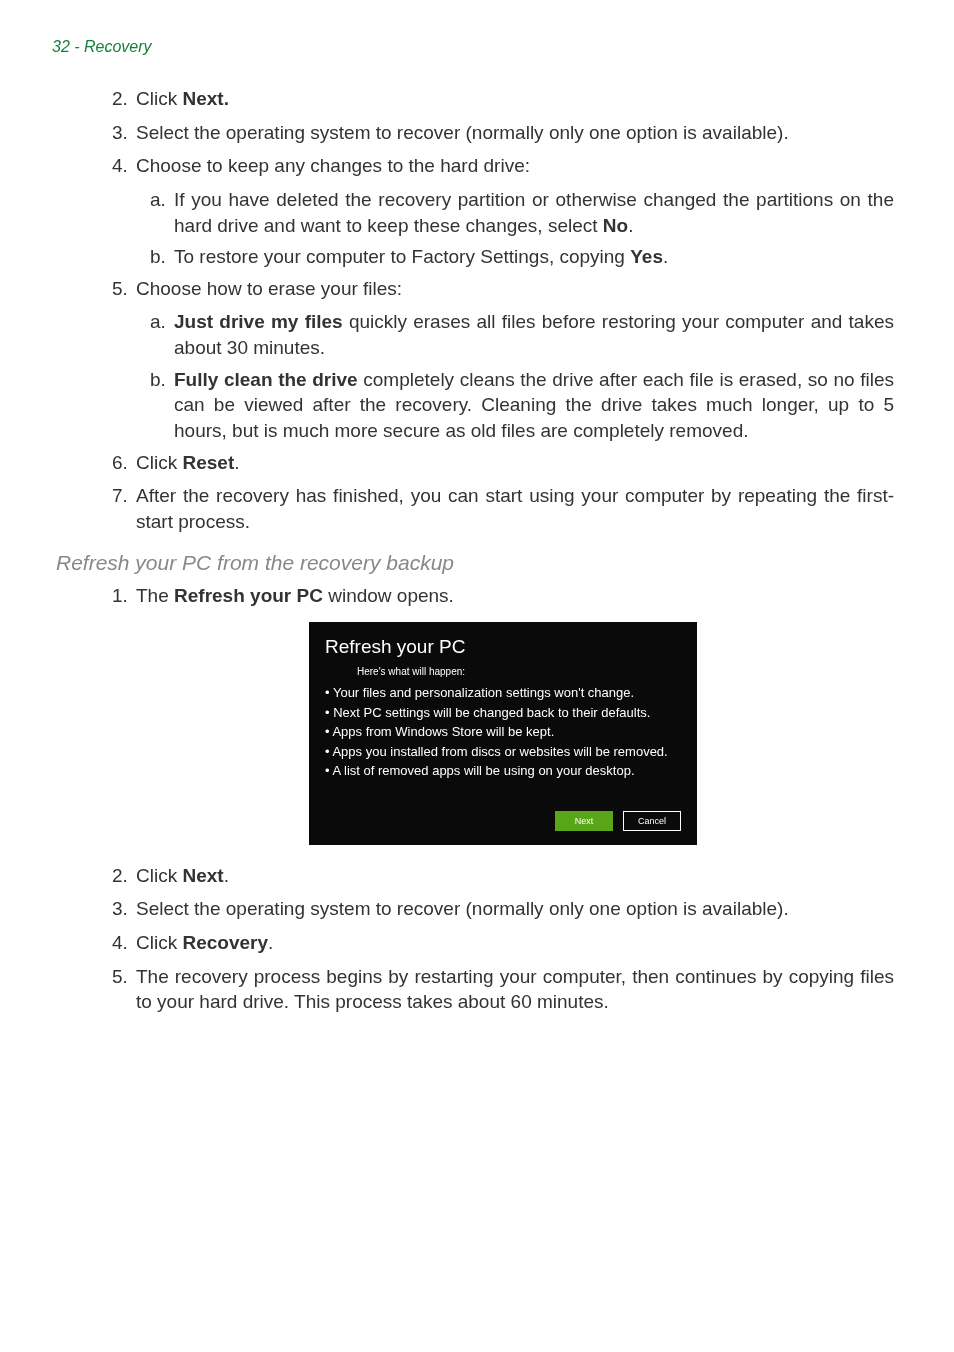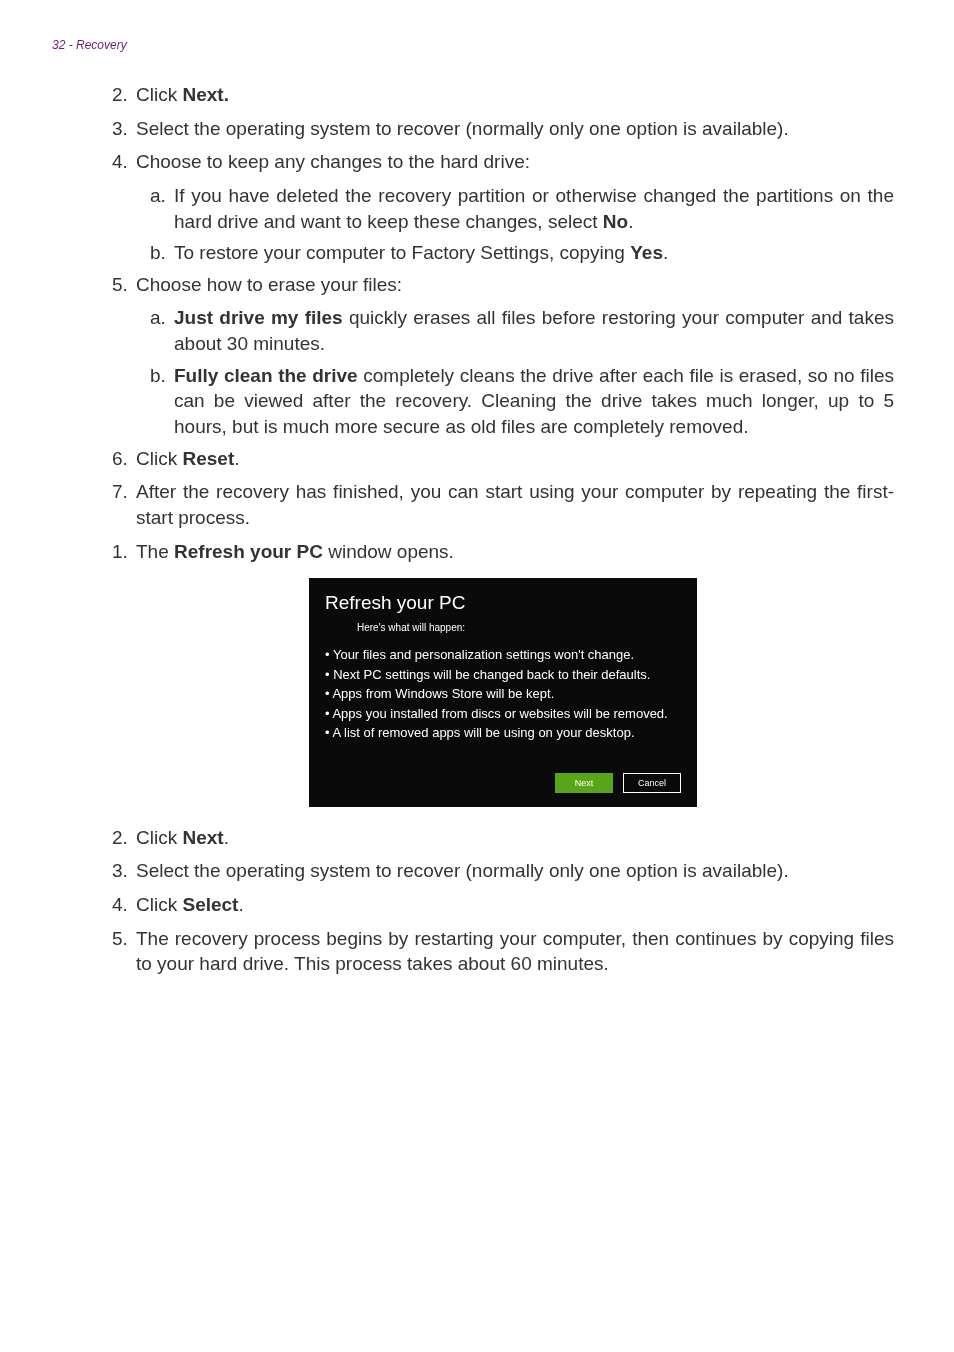--- a/index.html
+++ b/index.html
@@ -1,30 +1,30 @@
 <!DOCTYPE html>
 <html><head>
   <meta charset="utf-8">
   <style>
     * { margin: 0; padding: 0; box-sizing: border-box; }
     body { font-family: Arial, Helvetica, sans-serif; width: 954px; min-height: 1352px; background: white; color: #333; }
-    .page-header { font-size: 12px; font-style: italic; color: #701a75; padding: 38px 0 0 52px; }
+    .page-header { font-size: 16px; font-style: italic; color: #15803d; padding: 38px 0 0 52px; }
     .content { padding: 30px 60px 40px 112px; }
     .ol-item { font-size: 19px; line-height: 1.35; margin-bottom: 8px; display: flex; }
     .ol-num { min-width: 24px; }
     .ol-text { flex: 1; text-align: justify; }
     .sub-ol { margin-left: 38px; margin-top: 6px; margin-bottom: 6px; }
     .sub-item { font-size: 19px; line-height: 1.35; margin-bottom: 6px; display: flex; }
     .sub-num { min-width: 24px; }
     .sub-text { flex: 1; text-align: justify; }
     .section-title { font-size: 21px; font-style: italic; color: #888; margin: 16px 0 8px -56px; }
     .fig-wrap { display: flex; justify-content: center; margin: 14px 0 18px; }
     .dialog { width: 388px; background: #0a0a0a; color: #fff; padding: 14px 16px 14px 16px; font-family: "Segoe UI", sans-serif; }
     .dialog-title { font-size: 19px; font-weight: 300; margin-bottom: 8px; }
-    .dialog-sub { font-size: 10px; margin-bottom: 12px; padding-left: 32px; }
+    .dialog-sub { font-size: 10px; margin-bottom: 6px; padding-left: 32px; }
     .dialog-list { font-size: 13px; line-height: 1.5; margin-bottom: 30px; }
     .dialog-btns { display: flex; justify-content: flex-end; gap: 10px; }
     .dialog-btn { width: 58px; height: 20px; border: 1px solid #fff; display: flex; align-items: center; justify-content: center; font-size: 9px; }
     .dialog-btn.primary { background: #58a618; border-color: #58a618; }
   </style>
 </head>
 <body>
 
 <div class="page-header">32 - Recovery</div>
 
@@ -72,20 +72,21 @@
 
   <div class="ol-item">
     <span class="ol-num">6.</span>
     <span class="ol-text"><span>Click </span><b>Reset</b><span>.</span></span>
   </div>
   <div class="ol-item">
     <span class="ol-num">7.</span>
     <span class="ol-text"><span>After the recovery has finished, you can start using your computer by repeating the first-start process.</span></span>
   </div>
 
+  <div class="section-title">Refresh your PC from the recovery backup</div>
 
   <div class="ol-item">
     <span class="ol-num">1.</span>
     <span class="ol-text"><span>The </span><b>Refresh your PC</b><span> window opens.</span></span>
   </div>
 
   <div class="fig-wrap">
     <div class="dialog">
       <div class="dialog-title">Refresh your PC</div>
       <div class="dialog-sub">Here's what will happen:</div>
@@ -106,20 +107,20 @@
   <div class="ol-item">
     <span class="ol-num">2.</span>
     <span class="ol-text"><span>Click </span><b>Next</b><span>.</span></span>
   </div>
   <div class="ol-item">
     <span class="ol-num">3.</span>
     <span class="ol-text"><span>Select the operating system to recover (normally only one option is available).</span></span>
   </div>
   <div class="ol-item">
     <span class="ol-num">4.</span>
-    <span class="ol-text"><span>Click </span><b>Select</b><span>.</span></span>
+    <span class="ol-text"><span>Click </span><b>Recovery</b><span>.</span></span>
   </div>
   <div class="ol-item">
     <span class="ol-num">5.</span>
     <span class="ol-text"><span>The recovery process begins by restarting your computer, then continues by copying files to your hard drive. This process takes about 60 minutes.</span></span>
   </div>
 
 </div>
 
 </body></html>

